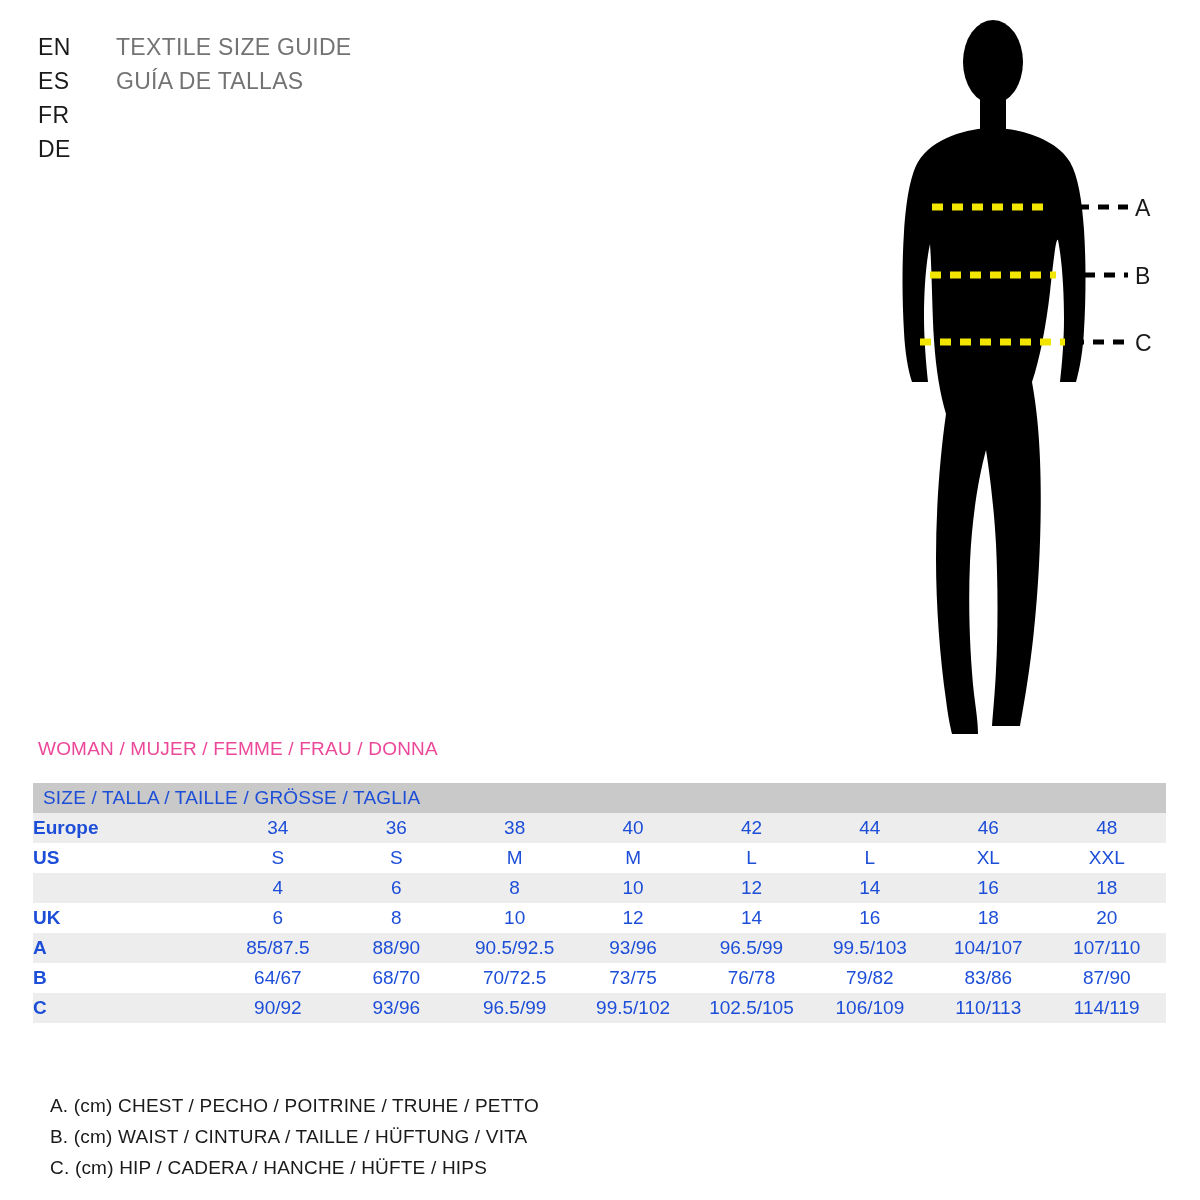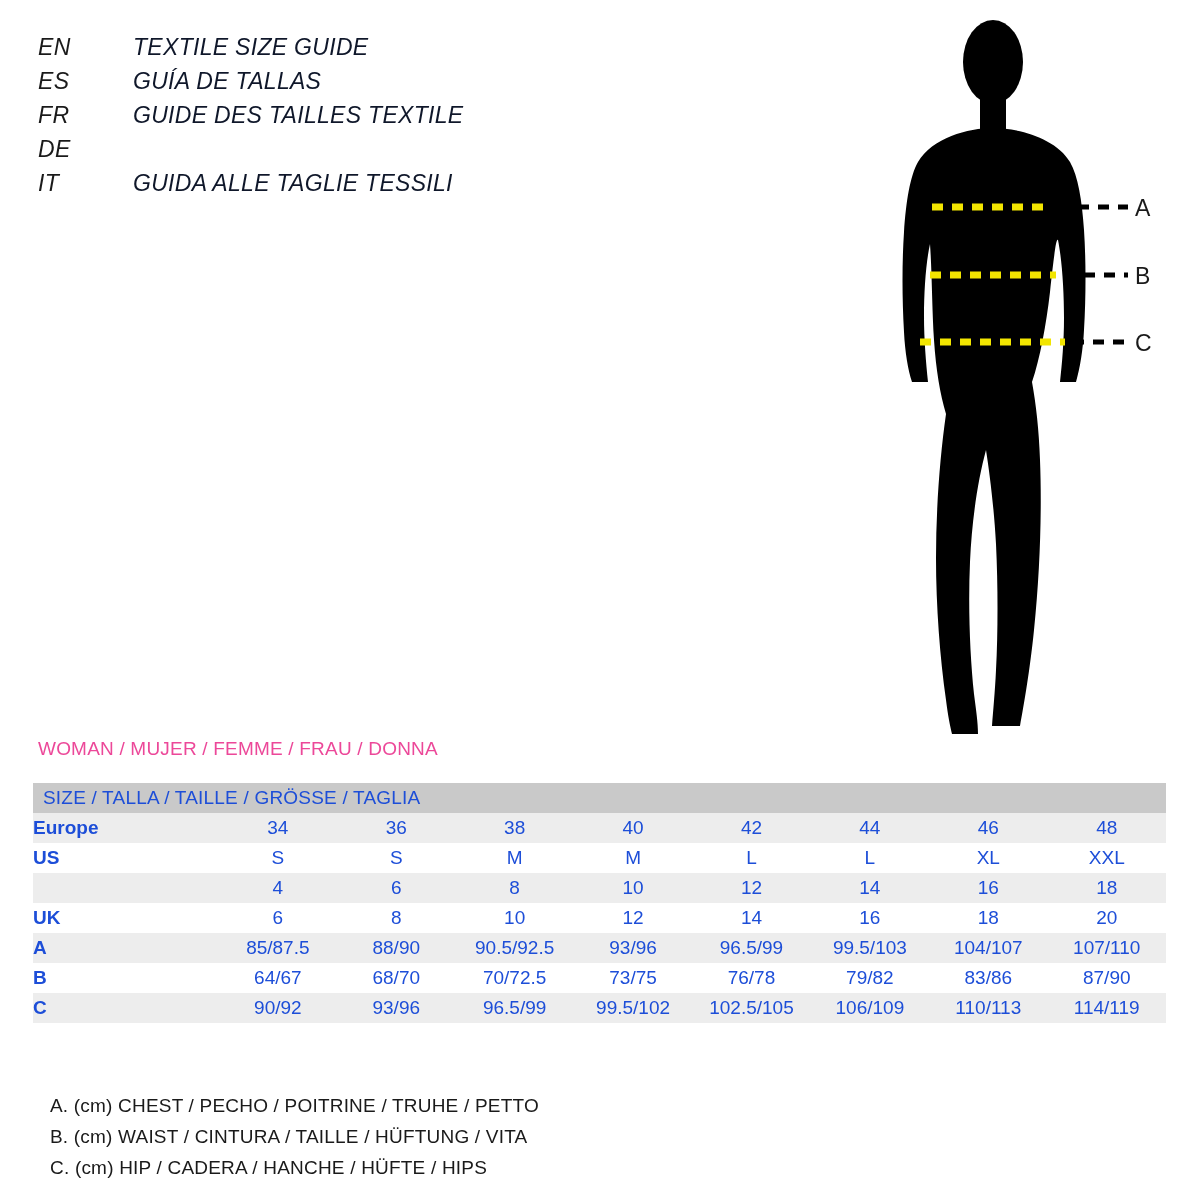--- a/index.html
+++ b/index.html
@@ -21,35 +21,33 @@
     position: absolute;
     left: 38px;
     top: 30px;
     width: 620px;
   }
   .title-row {
     display: flex;
     align-items: baseline;
     height: 34px;
     line-height: 34px;
-    font-style: italic;
   }
   .title-code {
     width: 78px;
     flex: 0 0 78px;
     font-size: 23px;
     letter-spacing: 0.4px;
     color: #1a1a1a;
   }
   .title-text {
     font-size: 23px;
     letter-spacing: 0.3px;
-    color: #0f172a;
+    color: #737373;
     white-space: nowrap;
-    margin-left: 17px;
   }
 
   
   #figure-area {
     position: absolute;
     left: 860px;
     top: 10px;
     width: 330px;
     height: 760px;
   }
@@ -140,28 +138,23 @@
   <div class="title-row">
     <div class="title-code">EN</div>
     <div class="title-text">TEXTILE SIZE GUIDE</div>
   </div>
   <div class="title-row">
     <div class="title-code">ES</div>
     <div class="title-text">GUÍA DE TALLAS</div>
   </div>
   <div class="title-row">
     <div class="title-code">FR</div>
-    <div class="title-text">GUIDE DES TAILLES TEXTILE</div>
   </div>
   <div class="title-row">
     <div class="title-code">DE</div>
-  </div>
-  <div class="title-row">
-    <div class="title-code">IT</div>
-    <div class="title-text">GUIDA ALLE TAGLIE TESSILI</div>
   </div>
 </div>
 
 <div id="figure-area">
   <svg id="figure-svg" width="330" height="760" viewBox="0 0 330 760">
 
     <g fill="#000000">
 
       <ellipse cx="133" cy="52" rx="30" ry="42"></ellipse>
 

